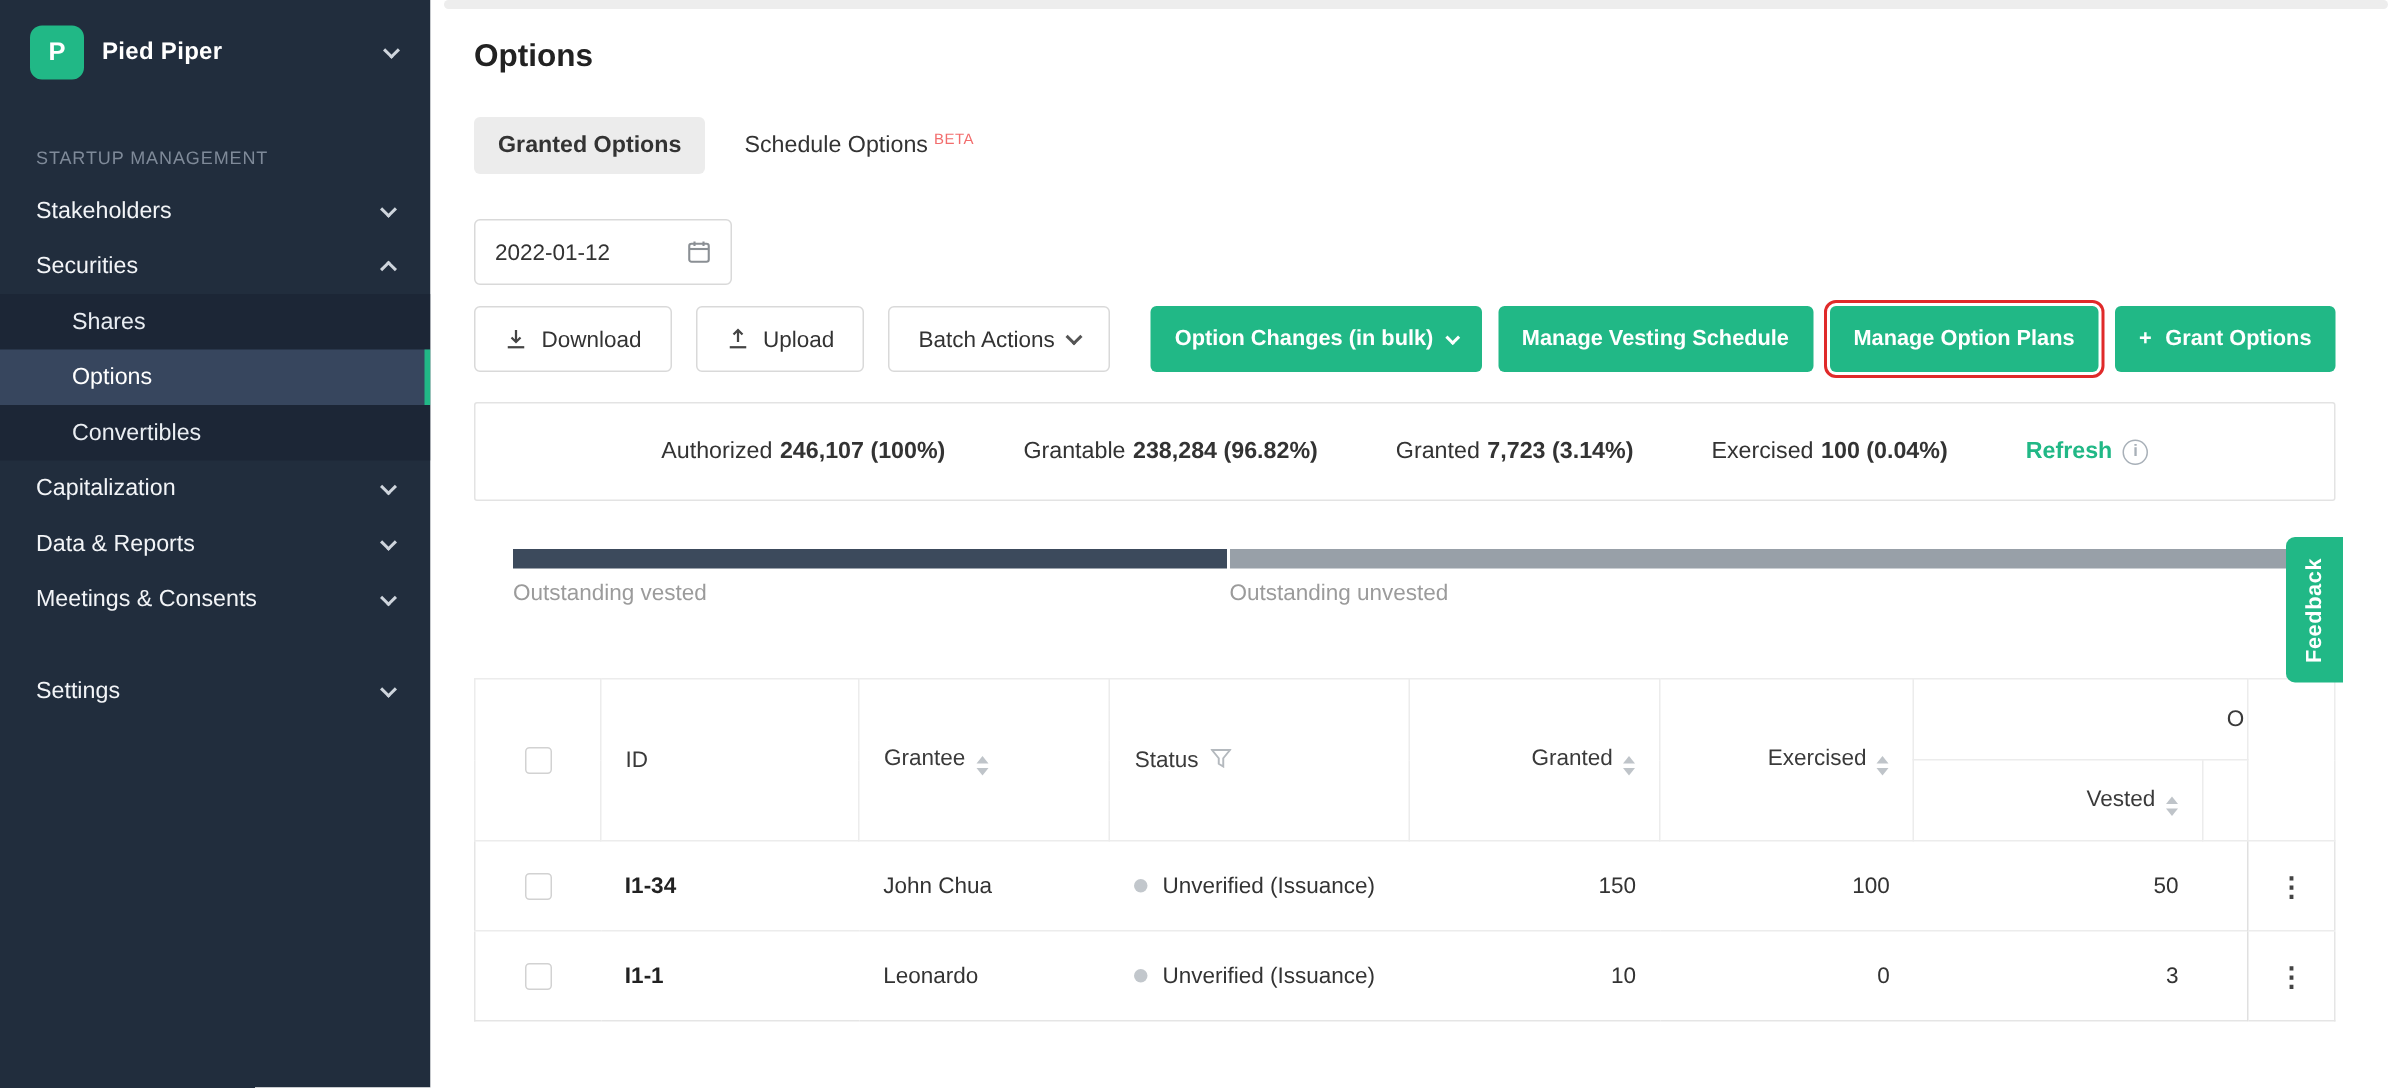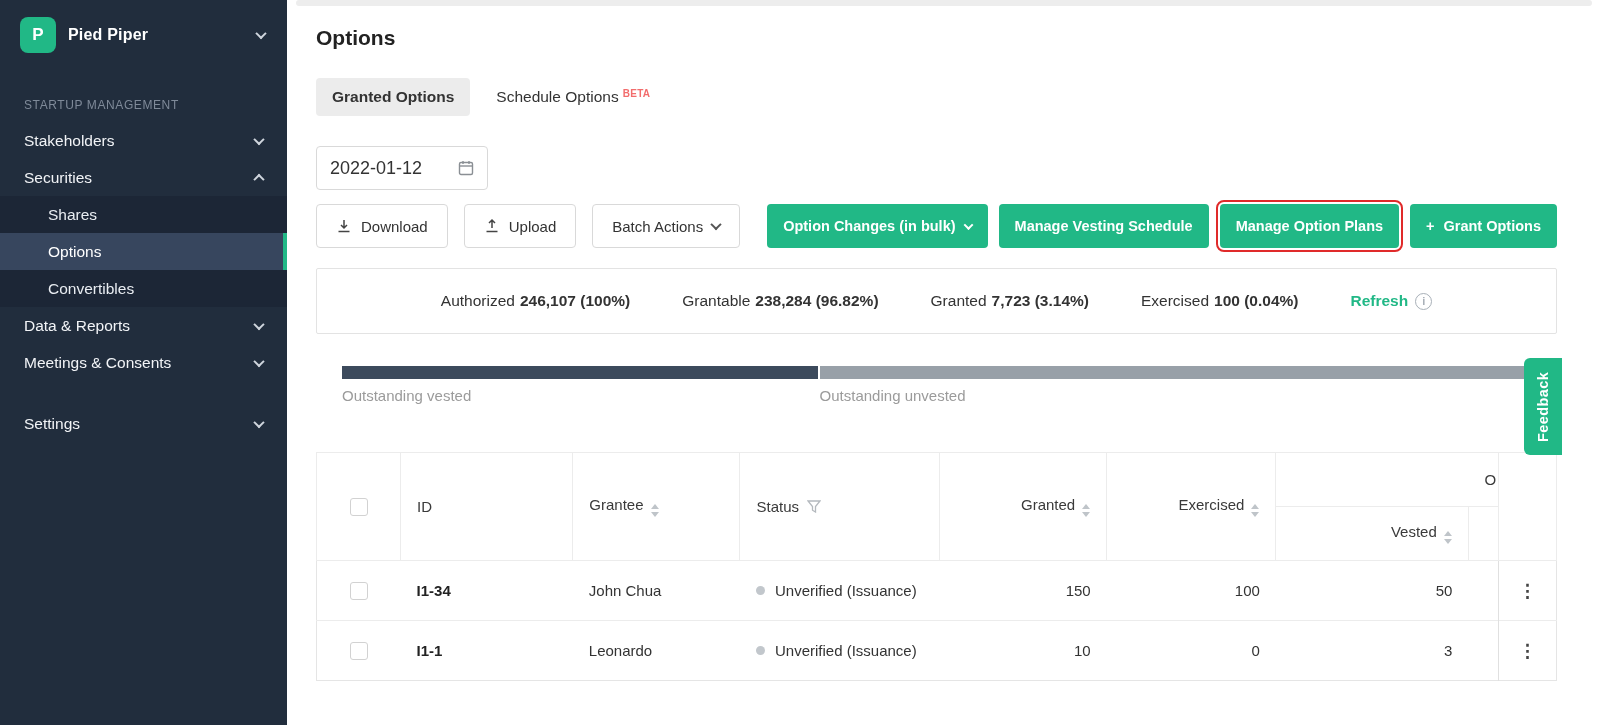--- a/index.html
+++ b/index.html
@@ -71,38 +71,38 @@
   }
   .page-title { font-size: 21px; font-weight: 700; color: #222; }
 
   .tabs { display: flex; align-items: center; gap: 10px; margin-top: 28px; }
   .tab {
     padding: 10px 16px; border-radius: 4px; font-size: 15.5px; color: #333;
     cursor: pointer; white-space: nowrap;
   }
   .tab.active { background: #ececec; font-weight: 600; }
   .beta {
-    color: #f26d6d; font-size: 10px; font-weight: 700;
+    color: #f26d6d; font-size: 10px; font-weight: 400;
     position: relative; top: -5px; margin-left: 4px; letter-spacing: .3px;
   }
 
   .filter-row { display: flex; gap: 16px; margin-top: 30px; }
   .search-box {
     width: 260px; height: 44px; border: 1px solid #d9d9d9; border-radius: 4px;
     display: flex; align-items: center; gap: 9px; padding: 0 12px; background: #fff;
   }
   .search-box input {
     border: none; outline: none; flex: 1; font-size: 15px;
     font-family: "Liberation Sans", sans-serif; color: #333;
   }
   .search-box input::placeholder { color: #a9aeb4; }
   .date-box {
     width: 172px; height: 44px; border: 1px solid #d9d9d9; border-radius: 4px;
     display: flex; align-items: center; justify-content: space-between;
-    padding: 0 13px; font-size: 18px; color: #333; cursor: pointer; background: #fff;
+    padding: 0 13px; font-size: 15px; color: #333; cursor: pointer; background: #fff;
   }
 
   .toolbar { display: flex; align-items: flex-start; margin-top: 14px; }
   .btn {
     height: 44px; border-radius: 4px; display: flex; align-items: center;
     gap: 9px; cursor: pointer; white-space: nowrap;
     font-family: "Liberation Sans", sans-serif;
   }
   .btn.white {
     background: #fff; border: 1px solid #d9d9d9; color: #333;
@@ -215,20 +215,24 @@
         <span>Shares</span>
       </div>
       <div class="sub-item selected">
         <span>Options</span>
       </div>
       <div class="sub-item">
         <span>Convertibles</span>
       </div>
     </div>
 
+    <div class="nav-item">
+      <span>Capitalization</span>
+      <span class="chev down"></span>
+    </div>
 
     <div class="nav-item">
       <span>Data &amp; Reports</span>
       <span class="chev down"></span>
     </div>
 
     <div class="nav-item">
       <span>Meetings &amp; Consents</span>
       <span class="chev down"></span>
     </div>

